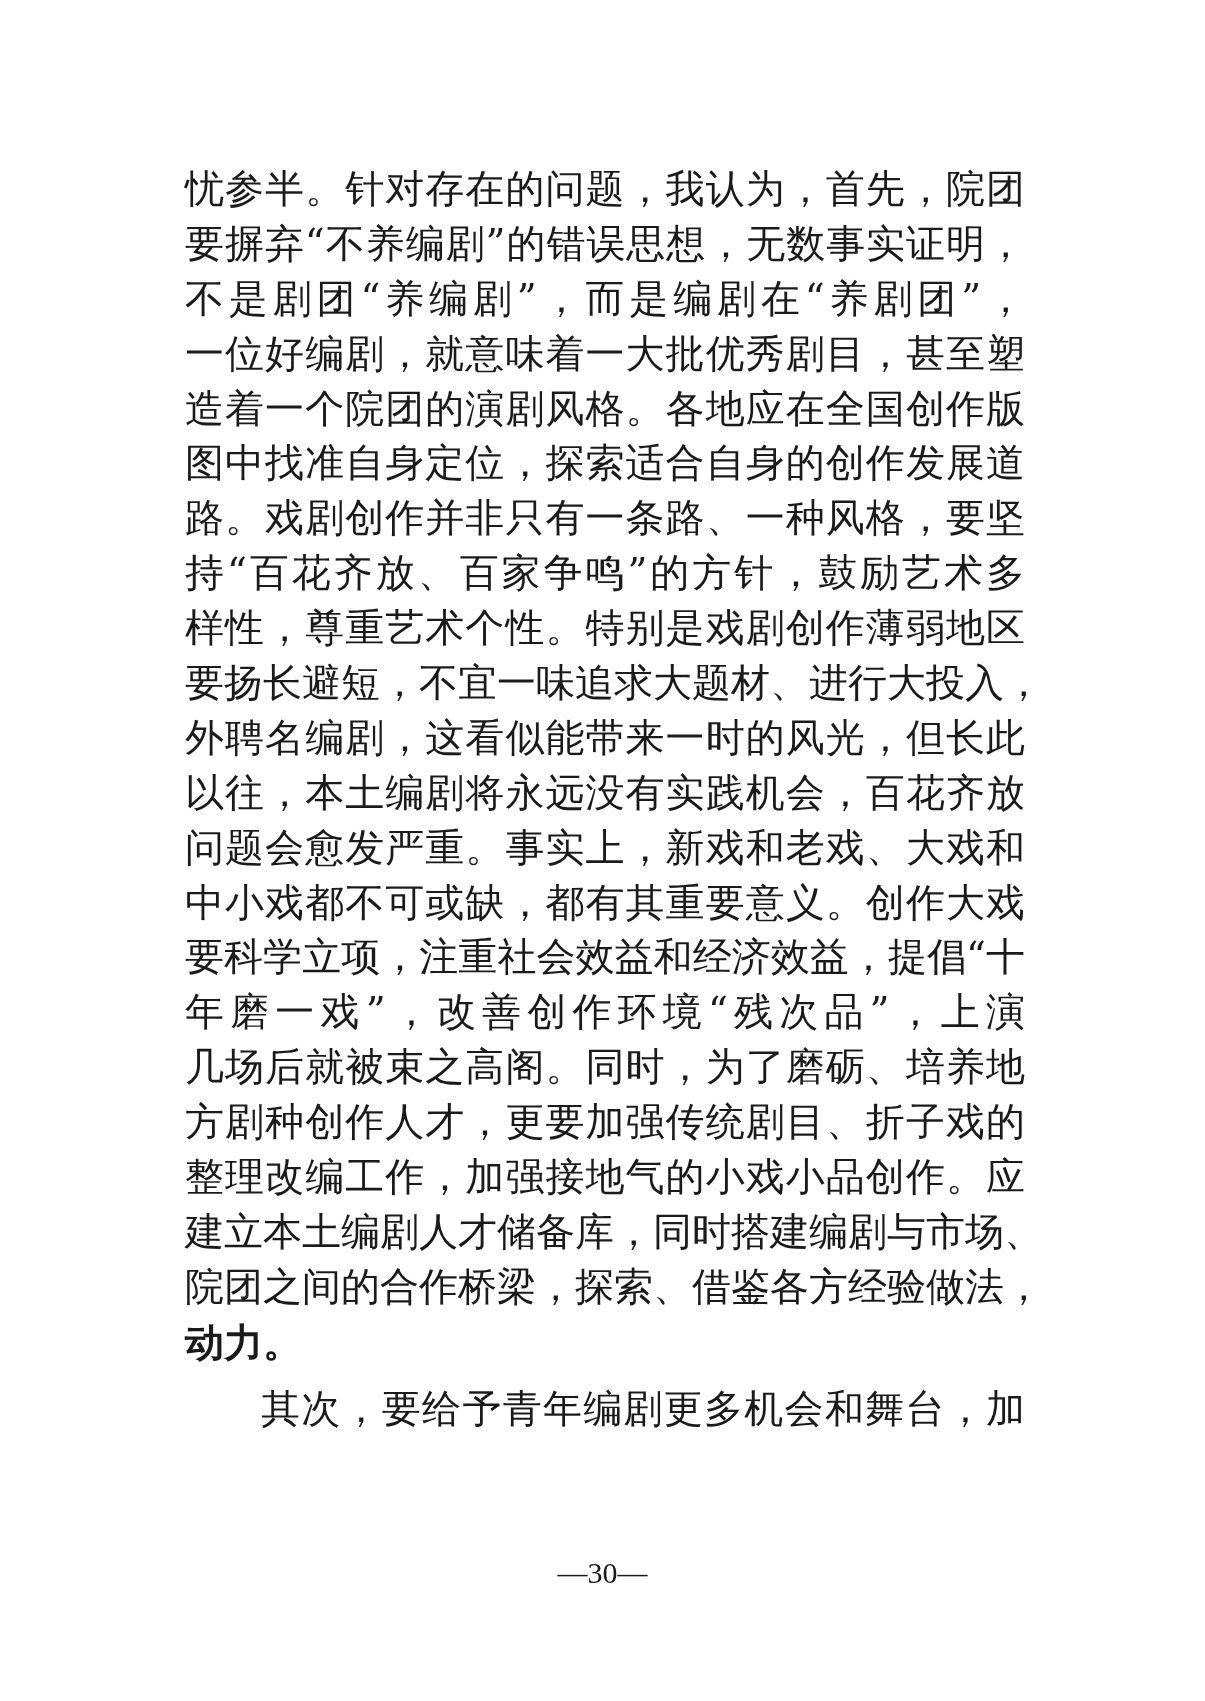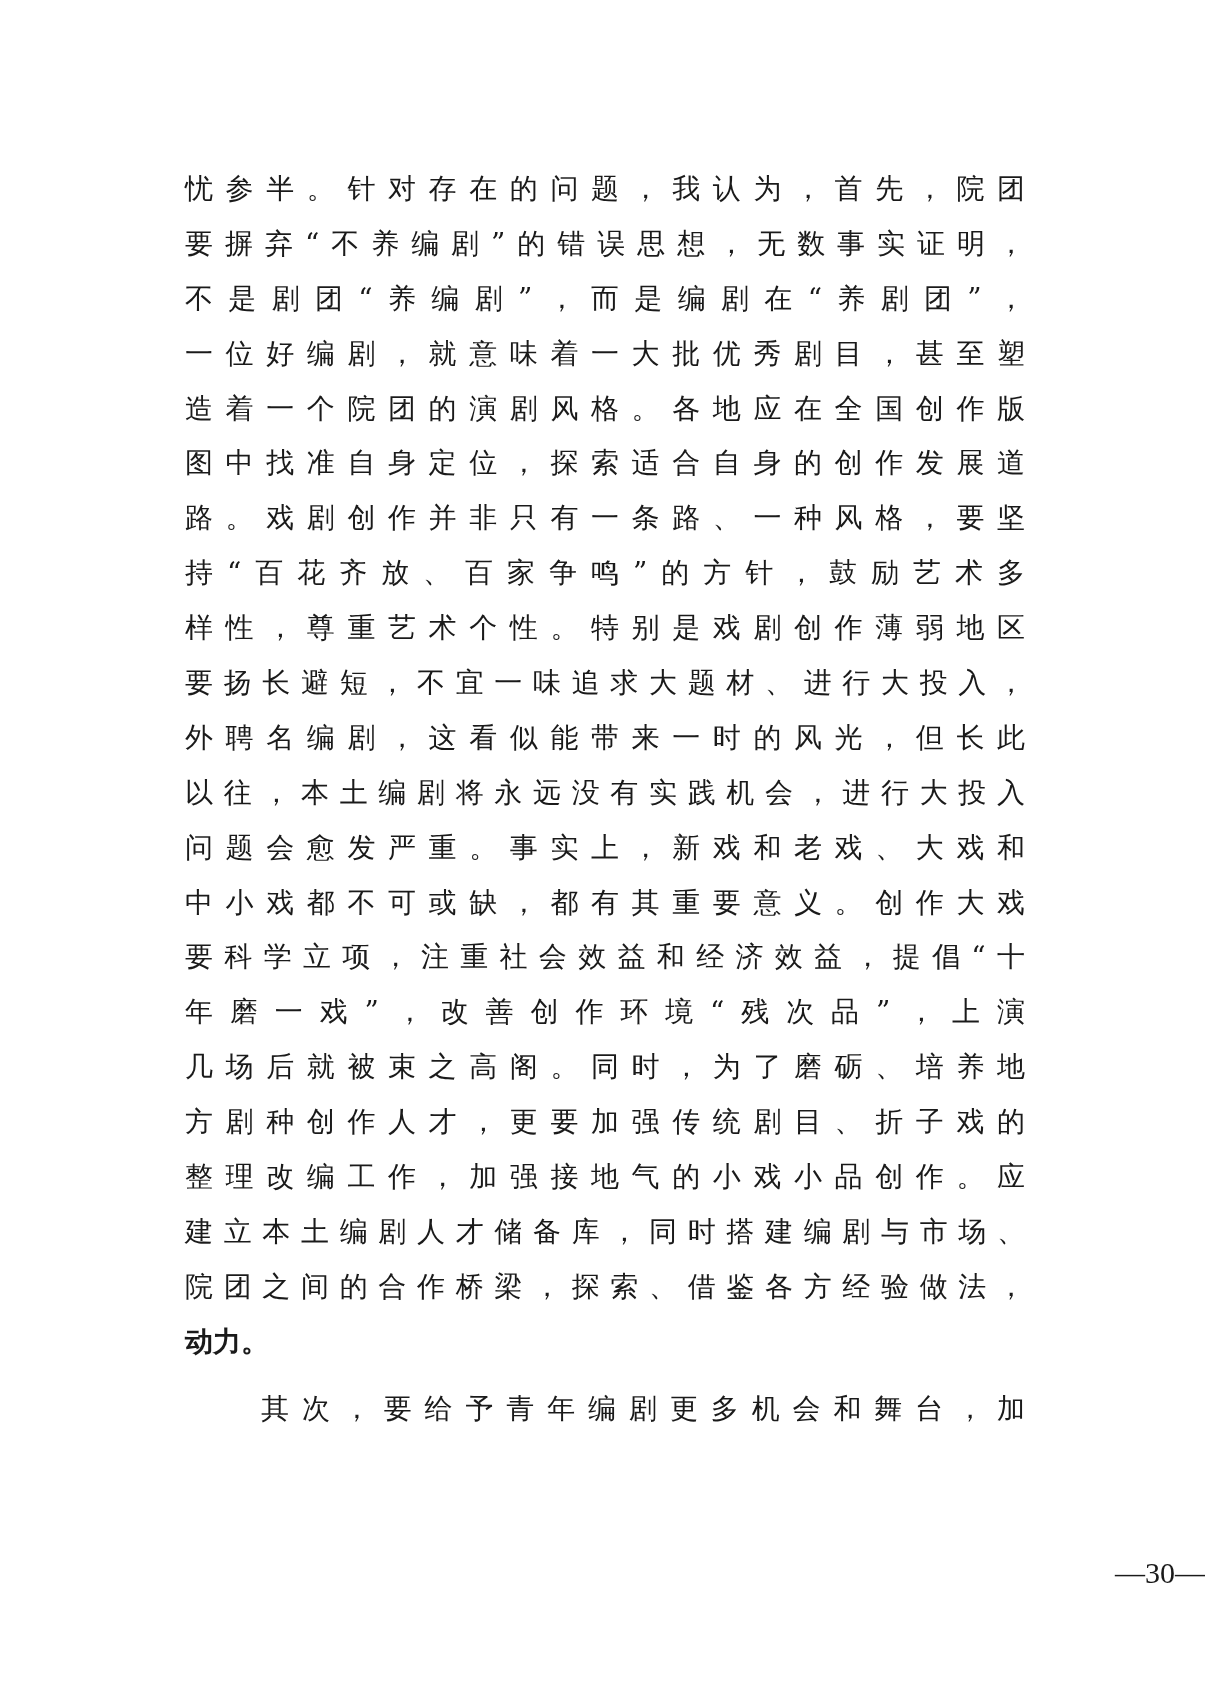--- a/index.html
+++ b/index.html
@@ -4,40 +4,40 @@
 <style>
   html, body { margin: 0; padding: 0; background: #ffffff; }
   body { width: 1205px; height: 1701px; position: relative; overflow: hidden; }
   .page { position: absolute; left: 0; top: 0; width: 1205px; height: 1701px; background: #ffffff; }
   .text-block {
     position: absolute;
     left: 185px;
     top: 162px;
     width: 840px;
     font-family: "DejaVu Serif", "Liberation Serif", serif;
-    font-size: 28px;
+    font-size: 39px;
     line-height: 54.9px;
     color: #1a1a1a;
   }
   .line {
     display: block;
     height: 54.9px;
     white-space: nowrap;
     text-align: justify;
     text-align-last: justify;
     letter-spacing: 0;
   }
   .line.last-of-para { text-align-last: left; font-weight: bold; }
   .line.indent { padding-left: 76px; margin-top: 12px; }
   .page-number {
     position: absolute;
     left: 0;
     width: 1205px;
     top: 1556px;
-    text-align: right;
+    text-align: center;
     font-family: "Liberation Serif", "DejaVu Serif", serif;
     font-size: 30px;
     color: #1a1a1a;
   }
 </style>
 </head>
 <body>
 
 <div class="page">
   <div class="text-block">
@@ -45,21 +45,21 @@
     <span class="line">要摒弃“不养编剧”的错误思想，无数事实证明，</span>
     <span class="line">不是剧团“养编剧”，而是编剧在“养剧团”，</span>
     <span class="line">一位好编剧，就意味着一大批优秀剧目，甚至塑</span>
     <span class="line">造着一个院团的演剧风格。各地应在全国创作版</span>
     <span class="line">图中找准自身定位，探索适合自身的创作发展道</span>
     <span class="line">路。戏剧创作并非只有一条路、一种风格，要坚</span>
     <span class="line">持“百花齐放、百家争鸣”的方针，鼓励艺术多</span>
     <span class="line">样性，尊重艺术个性。特别是戏剧创作薄弱地区</span>
     <span class="line">要扬长避短，不宜一味追求大题材、进行大投入，</span>
     <span class="line">外聘名编剧，这看似能带来一时的风光，但长此</span>
-    <span class="line">以往，本土编剧将永远没有实践机会，进行大投入</span>
+    <span class="line">以往，本土编剧将永远没有实践机会，百花齐放</span>
     <span class="line">问题会愈发严重。事实上，新戏和老戏、大戏和</span>
     <span class="line">中小戏都不可或缺，都有其重要意义。创作大戏</span>
     <span class="line">要科学立项，注重社会效益和经济效益，提倡“十</span>
     <span class="line">年磨一戏”，改善创作环境“残次品”，上演</span>
     <span class="line">几场后就被束之高阁。同时，为了磨砺、培养地</span>
     <span class="line">方剧种创作人才，更要加强传统剧目、折子戏的</span>
     <span class="line">整理改编工作，加强接地气的小戏小品创作。应</span>
     <span class="line">建立本土编剧人才储备库，同时搭建编剧与市场、</span>
     <span class="line">院团之间的合作桥梁，探索、借鉴各方经验做法，</span>
     <span class="line last-of-para">动力。</span>

